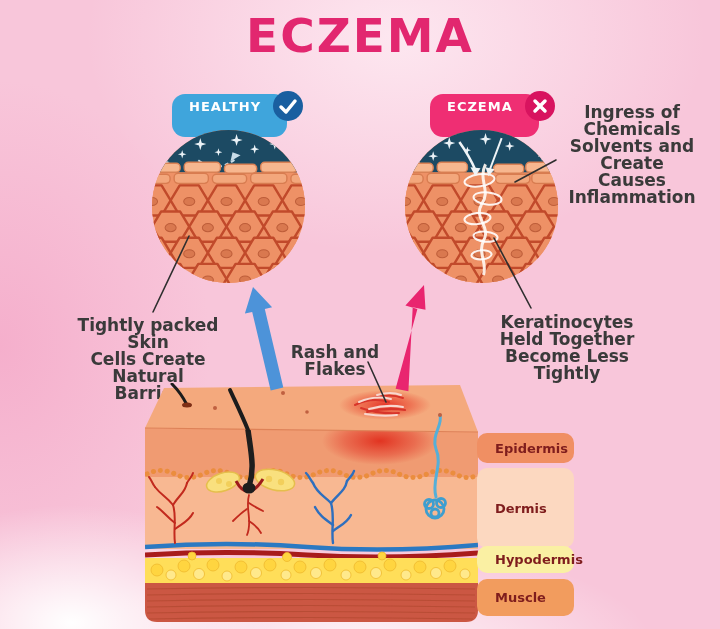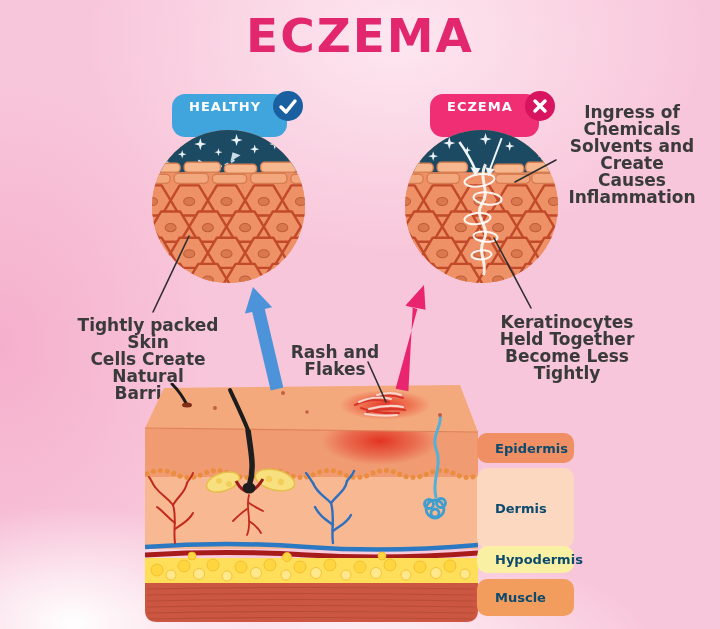--- a/index.html
+++ b/index.html
@@ -34,21 +34,21 @@
   .note{position:absolute;text-align:center;color:#3A3A3A;font-size:17px;
     font-weight:bold;line-height:17px;}
   .note span{display:block;}
   .note-ingress{left:552px;top:104px;width:160px;}
   .note-barrier{left:68px;top:317px;width:160px;}
   .note-rash{left:270px;top:344px;width:130px;}
   .note-keratinocytes{left:487px;top:314px;width:160px;}
   .skin{position:absolute;left:137px;top:383px;width:345px;height:243px;}
   .layer-label{position:absolute;left:477px;width:97px;border-radius:10px;
     display:flex;align-items:center;padding-left:18px;box-sizing:border-box;
-    font-size:13px;font-weight:bold;color:#0c4a6e;}
+    font-size:13px;font-weight:bold;color:#7f1d1d;}
   .label-epidermis{top:433px;height:30px;background:#F08F63;}
   .label-dermis{top:468px;height:80px;background:#FCD8C0;}
   .label-hypodermis{top:546px;height:27px;background:#FAF0A3;}
   .label-muscle{top:579px;height:37px;background:#F29C5E;}
   .overlay{position:absolute;left:0;top:0;width:720px;height:629px;pointer-events:none;}
 </style>
 </head>
 <body>
 
 <div class="canvas">

